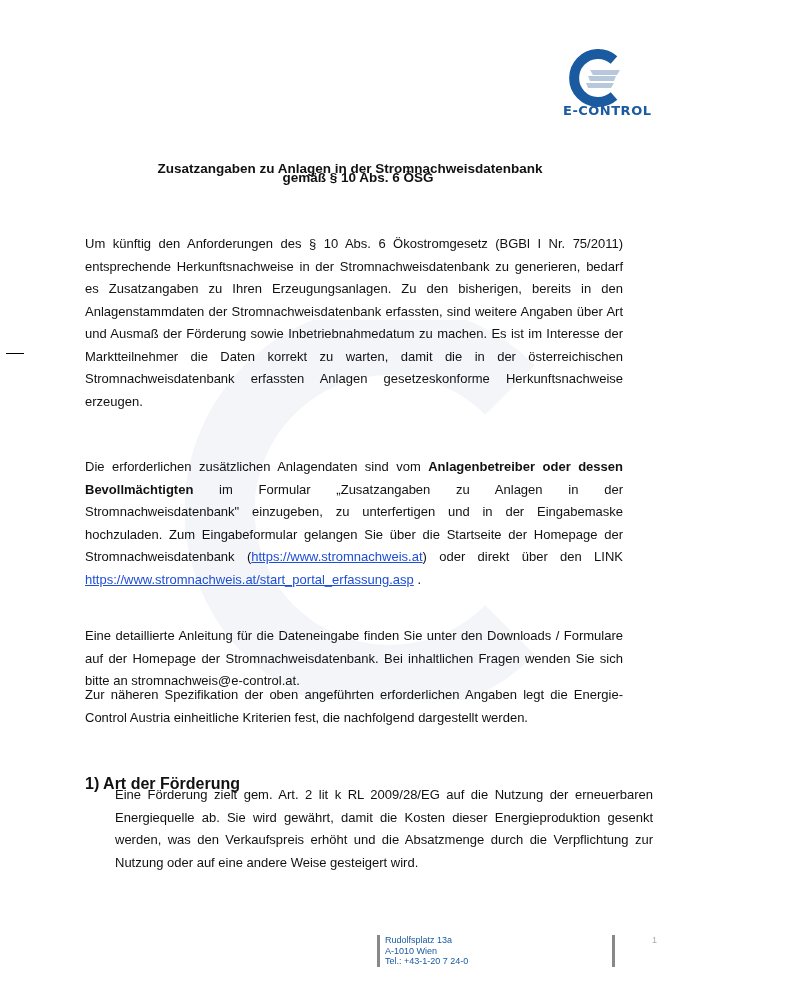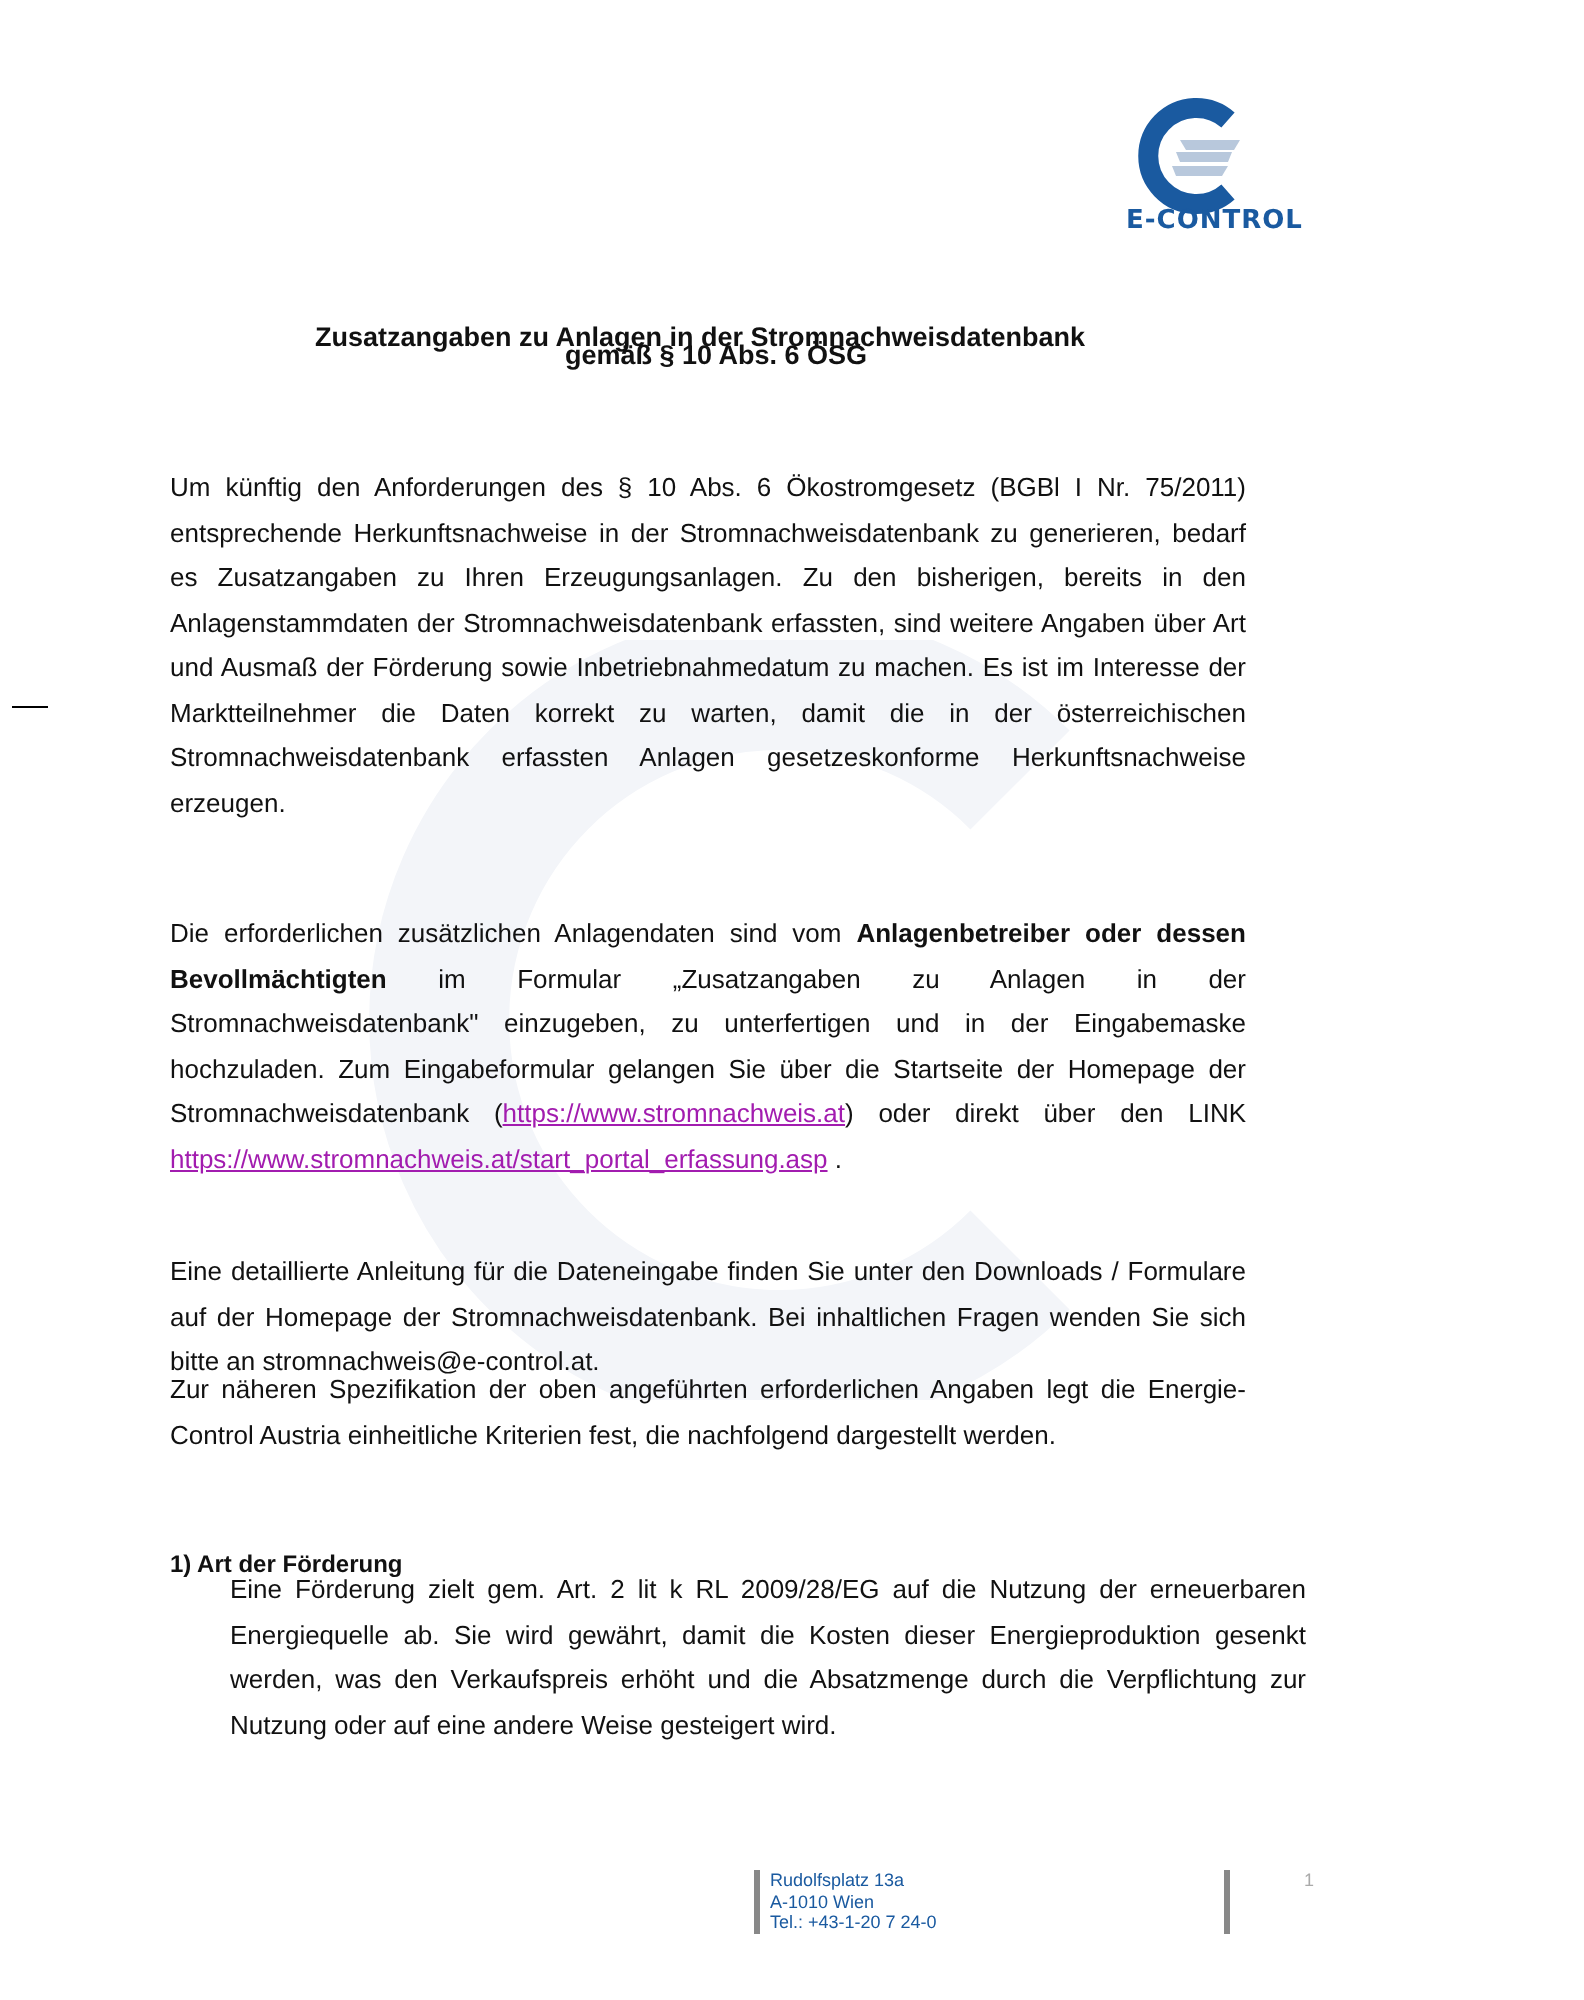--- a/index.html
+++ b/index.html
@@ -13,24 +13,24 @@
            font-size:13.5px; }
   .t1 { top:161px; }
   .t2 { top:170px; left:0; width:716px; }
   .margin-mark { position:absolute; left:6px; top:353px; width:18px; height:1px; background:#000; }
   .body { position:absolute; left:85px; width:538px; font-size:13px; line-height:22.5px;
           text-align:justify; }
   .p1 { top:233px; }
   .p2 { top:456px; }
   .p3 { top:625px; }
   .p4 { top:684px; }
-  .h1 { position:absolute; left:85px; top:775px; font-weight:bold; font-size:12px; }
+  .h1 { position:absolute; left:85px; top:775px; font-weight:bold; font-size:16px; }
   .p5 { top:784px;margin-left:30px; }
   .body p { margin:0; }
-  a { color:#a21caf; text-decoration:underline; }
+  a { color:#1d4ed8; text-decoration:underline; }
   .footer { position:absolute; top:935px; left:0; width:792px; height:40px; font-size:9px;
             color:#1a5aa0; line-height:10.5px; }
   .fcol { position:absolute; top:0; border-left:3px solid #888; padding-left:5px; height:32px; }
   .fc1 { left:83px; width:260px; }
   .fc2 { left:377px; width:100px; }
   .fc3 { left:470px; width:130px; }
   .fc4 { left:612px; width:1px; }
   .pagenum { position:absolute; left:652px; top:0; color:#aaa; font-size:9px; }
 </style>
 </head>

